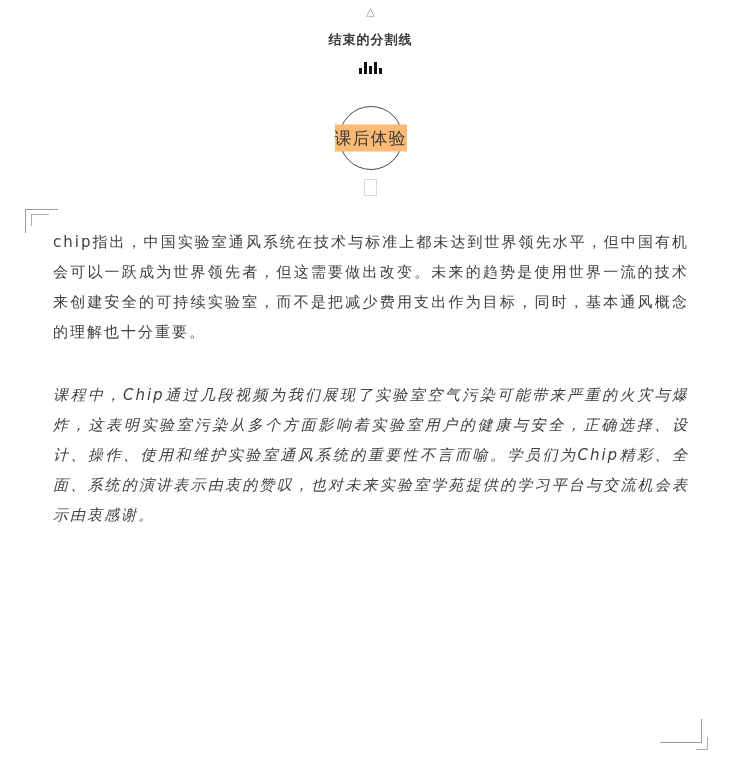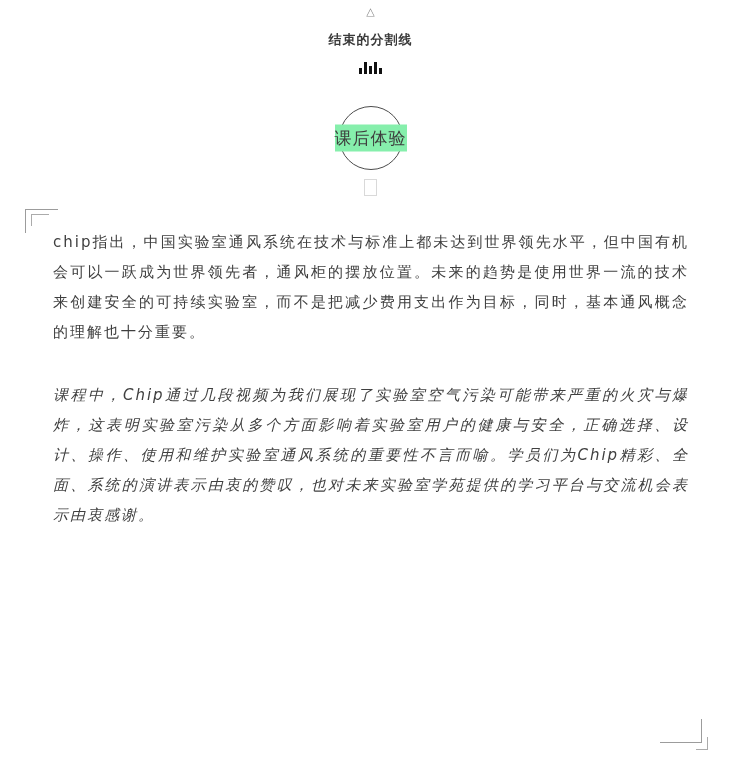--- a/index.html
+++ b/index.html
@@ -40,21 +40,21 @@
   
   .circle-badge {
     margin-top: 32px;
     width: 64px; height: 64px;
     border: 1px solid #4c4c4c; border-radius: 50%;
     position: relative;
   }
   .badge-label {
     position: absolute; top: 50%; left: 50%;
     transform: translate(-50%, -50%);
-    background: #86efac;
+    background: #fdba74;
     white-space: nowrap;
     font-size: 17px; color: #3d3d3d; letter-spacing: 1px;
     padding: 2px 0;
   }
 
   
   .placeholder-square {
     margin-top: 9px;
     width: 13px; height: 17px;
     border: 1.5px solid #d9d9d9;
@@ -108,15 +108,15 @@
   </div>
   <div class="placeholder-square"></div>
 </div>
 
 <div class="corner corner-tl-outer"></div>
 <div class="corner corner-tl-inner"></div>
 <div class="corner corner-br-outer"></div>
 <div class="corner corner-br-inner"></div>
 
 <div class="article">
-  <p>chip指出，中国实验室通风系统在技术与标准上都未达到世界领先水平，但中国有机会可以一跃成为世界领先者，通风柜的摆放位置。未来的趋势是使用世界一流的技术来创建安全的可持续实验室，而不是把减少费用支出作为目标，同时，基本通风概念的理解也十分重要。</p>
+  <p>chip指出，中国实验室通风系统在技术与标准上都未达到世界领先水平，但中国有机会可以一跃成为世界领先者，但这需要做出改变。未来的趋势是使用世界一流的技术来创建安全的可持续实验室，而不是把减少费用支出作为目标，同时，基本通风概念的理解也十分重要。</p>
   <p>课程中，Chip通过几段视频为我们展现了实验室空气污染可能带来严重的火灾与爆炸，这表明实验室污染从多个方面影响着实验室用户的健康与安全，正确选择、设计、操作、使用和维护实验室通风系统的重要性不言而喻。学员们为Chip精彩、全面、系统的演讲表示由衷的赞叹，也对未来实验室学苑提供的学习平台与交流机会表示由衷感谢。</p>
 </div>
 
 </body></html>

